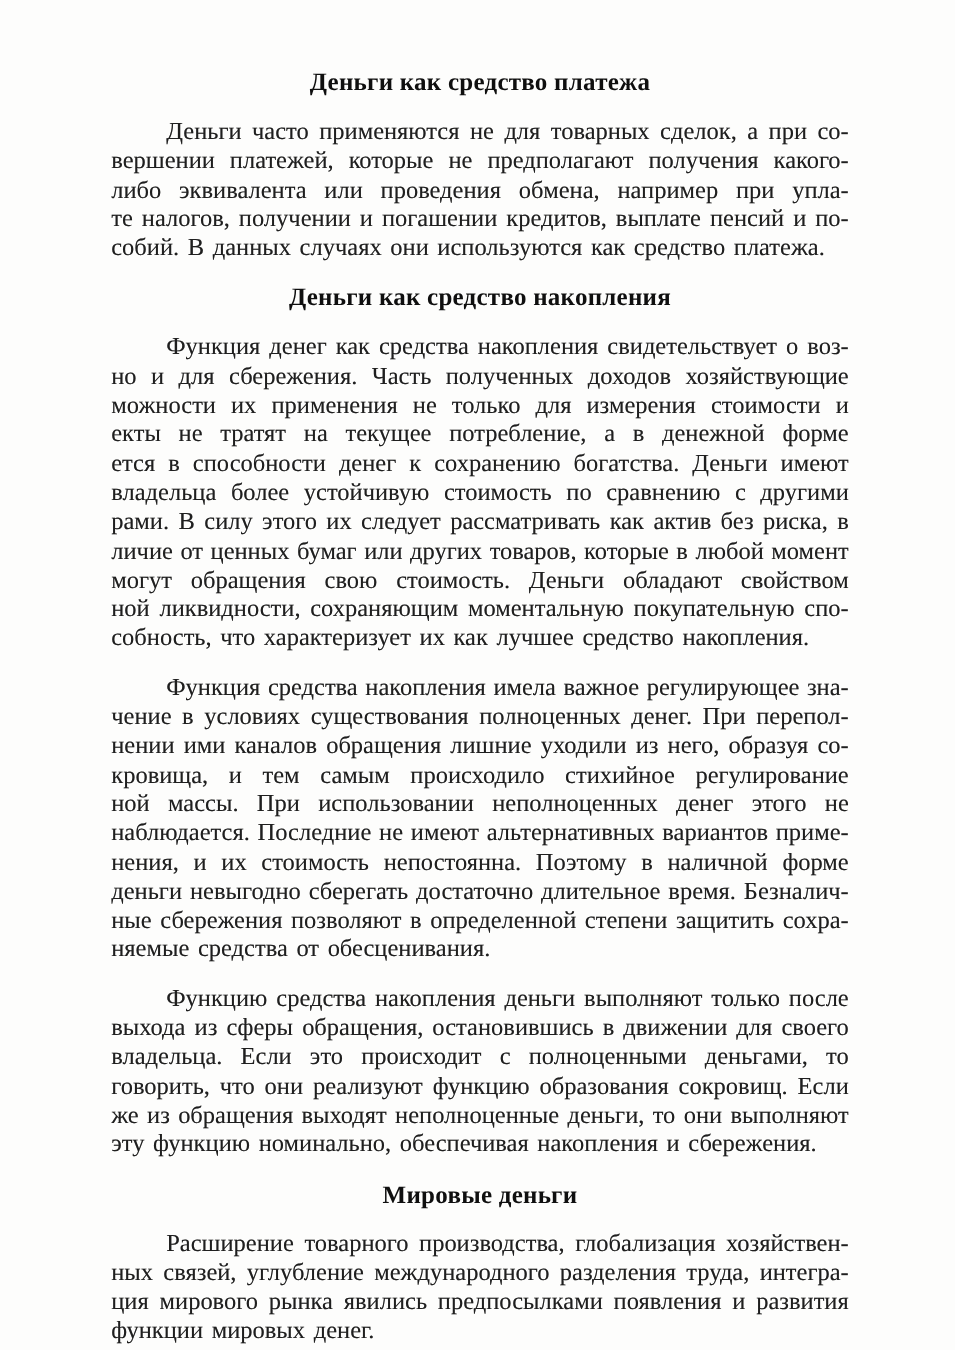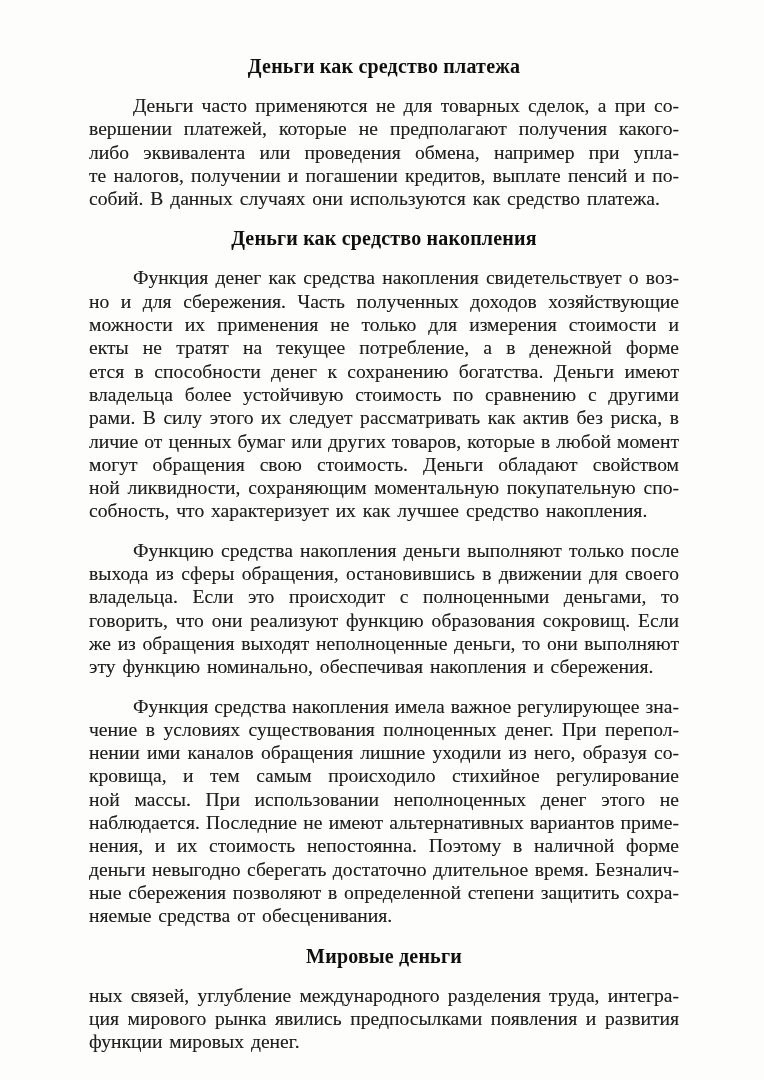--- a/index.html
+++ b/index.html
@@ -73,40 +73,41 @@
         <div class="line">екты не тратят на текущее потребление, а в денежной форме накапли-</div>
         <div class="line">ется в способности денег к сохранению богатства. Деньги имеют отно-</div>
         <div class="line">владельца более устойчивую стоимость по сравнению с другими това-</div>
         <div class="line">рами. В силу этого их следует рассматривать как актив без риска, в от-</div>
         <div class="line">личие от ценных бумаг или других товаров, которые в любой момент</div>
         <div class="line">могут обращения свою стоимость. Деньги обладают свойством абсолют-</div>
         <div class="line">ной ликвидности, сохраняющим моментальную покупательную спо-</div>
         <div class="line last">собность, что характеризует их как лучшее средство накопления.</div>
       </div>
       <div class="paragraph">
-        <div class="line first">Функцию средства накопления деньги выполняют только после</div>
-        <div class="line">выхода из сферы обращения, остановившись в движении для своего</div>
-        <div class="line">владельца. Если это происходит с полноценными деньгами, то можно</div>
-        <div class="line">говорить, что они реализуют функцию образования сокровищ. Если</div>
-        <div class="line">же из обращения выходят неполноценные деньги, то они выполняют</div>
-        <div class="line last">эту функцию номинально, обеспечивая накопления и сбережения.</div>
-      </div>
-      <div class="paragraph">
         <div class="line first">Функция средства накопления имела важное регулирующее зна-</div>
         <div class="line">чение в условиях существования полноценных денег. При перепол-</div>
         <div class="line">нении ими каналов обращения лишние уходили из него, образуя со-</div>
         <div class="line">кровища, и тем самым происходило стихийное регулирование денеж-</div>
         <div class="line">ной массы. При использовании неполноценных денег этого не</div>
         <div class="line">наблюдается. Последние не имеют альтернативных вариантов приме-</div>
         <div class="line">нения, и их стоимость непостоянна. Поэтому в наличной форме такие</div>
         <div class="line">деньги невыгодно сберегать достаточно длительное время. Безналич-</div>
         <div class="line">ные сбережения позволяют в определенной степени защитить сохра-</div>
         <div class="line last">няемые средства от обесценивания.</div>
       </div>
+      <div class="paragraph">
+        <div class="line first">Функцию средства накопления деньги выполняют только после</div>
+        <div class="line">выхода из сферы обращения, остановившись в движении для своего</div>
+        <div class="line">владельца. Если это происходит с полноценными деньгами, то можно</div>
+        <div class="line">говорить, что они реализуют функцию образования сокровищ. Если</div>
+        <div class="line">же из обращения выходят неполноценные деньги, то они выполняют</div>
+        <div class="line last">эту функцию номинально, обеспечивая накопления и сбережения.</div>
+      </div>
       <div class="heading">Мировые деньги</div>
       <div class="paragraph">
+        <div class="line first">Расширение товарного производства, глобализация хозяйствен-</div>
         <div class="line">ных связей, углубление международного разделения труда, интегра-</div>
         <div class="line">ция мирового рынка явились предпосылками появления и развития</div>
         <div class="line last">функции мировых денег.</div>
       </div>
     </div>
   <div class="page-number">15</div>
 </div>
 
 </body></html>

